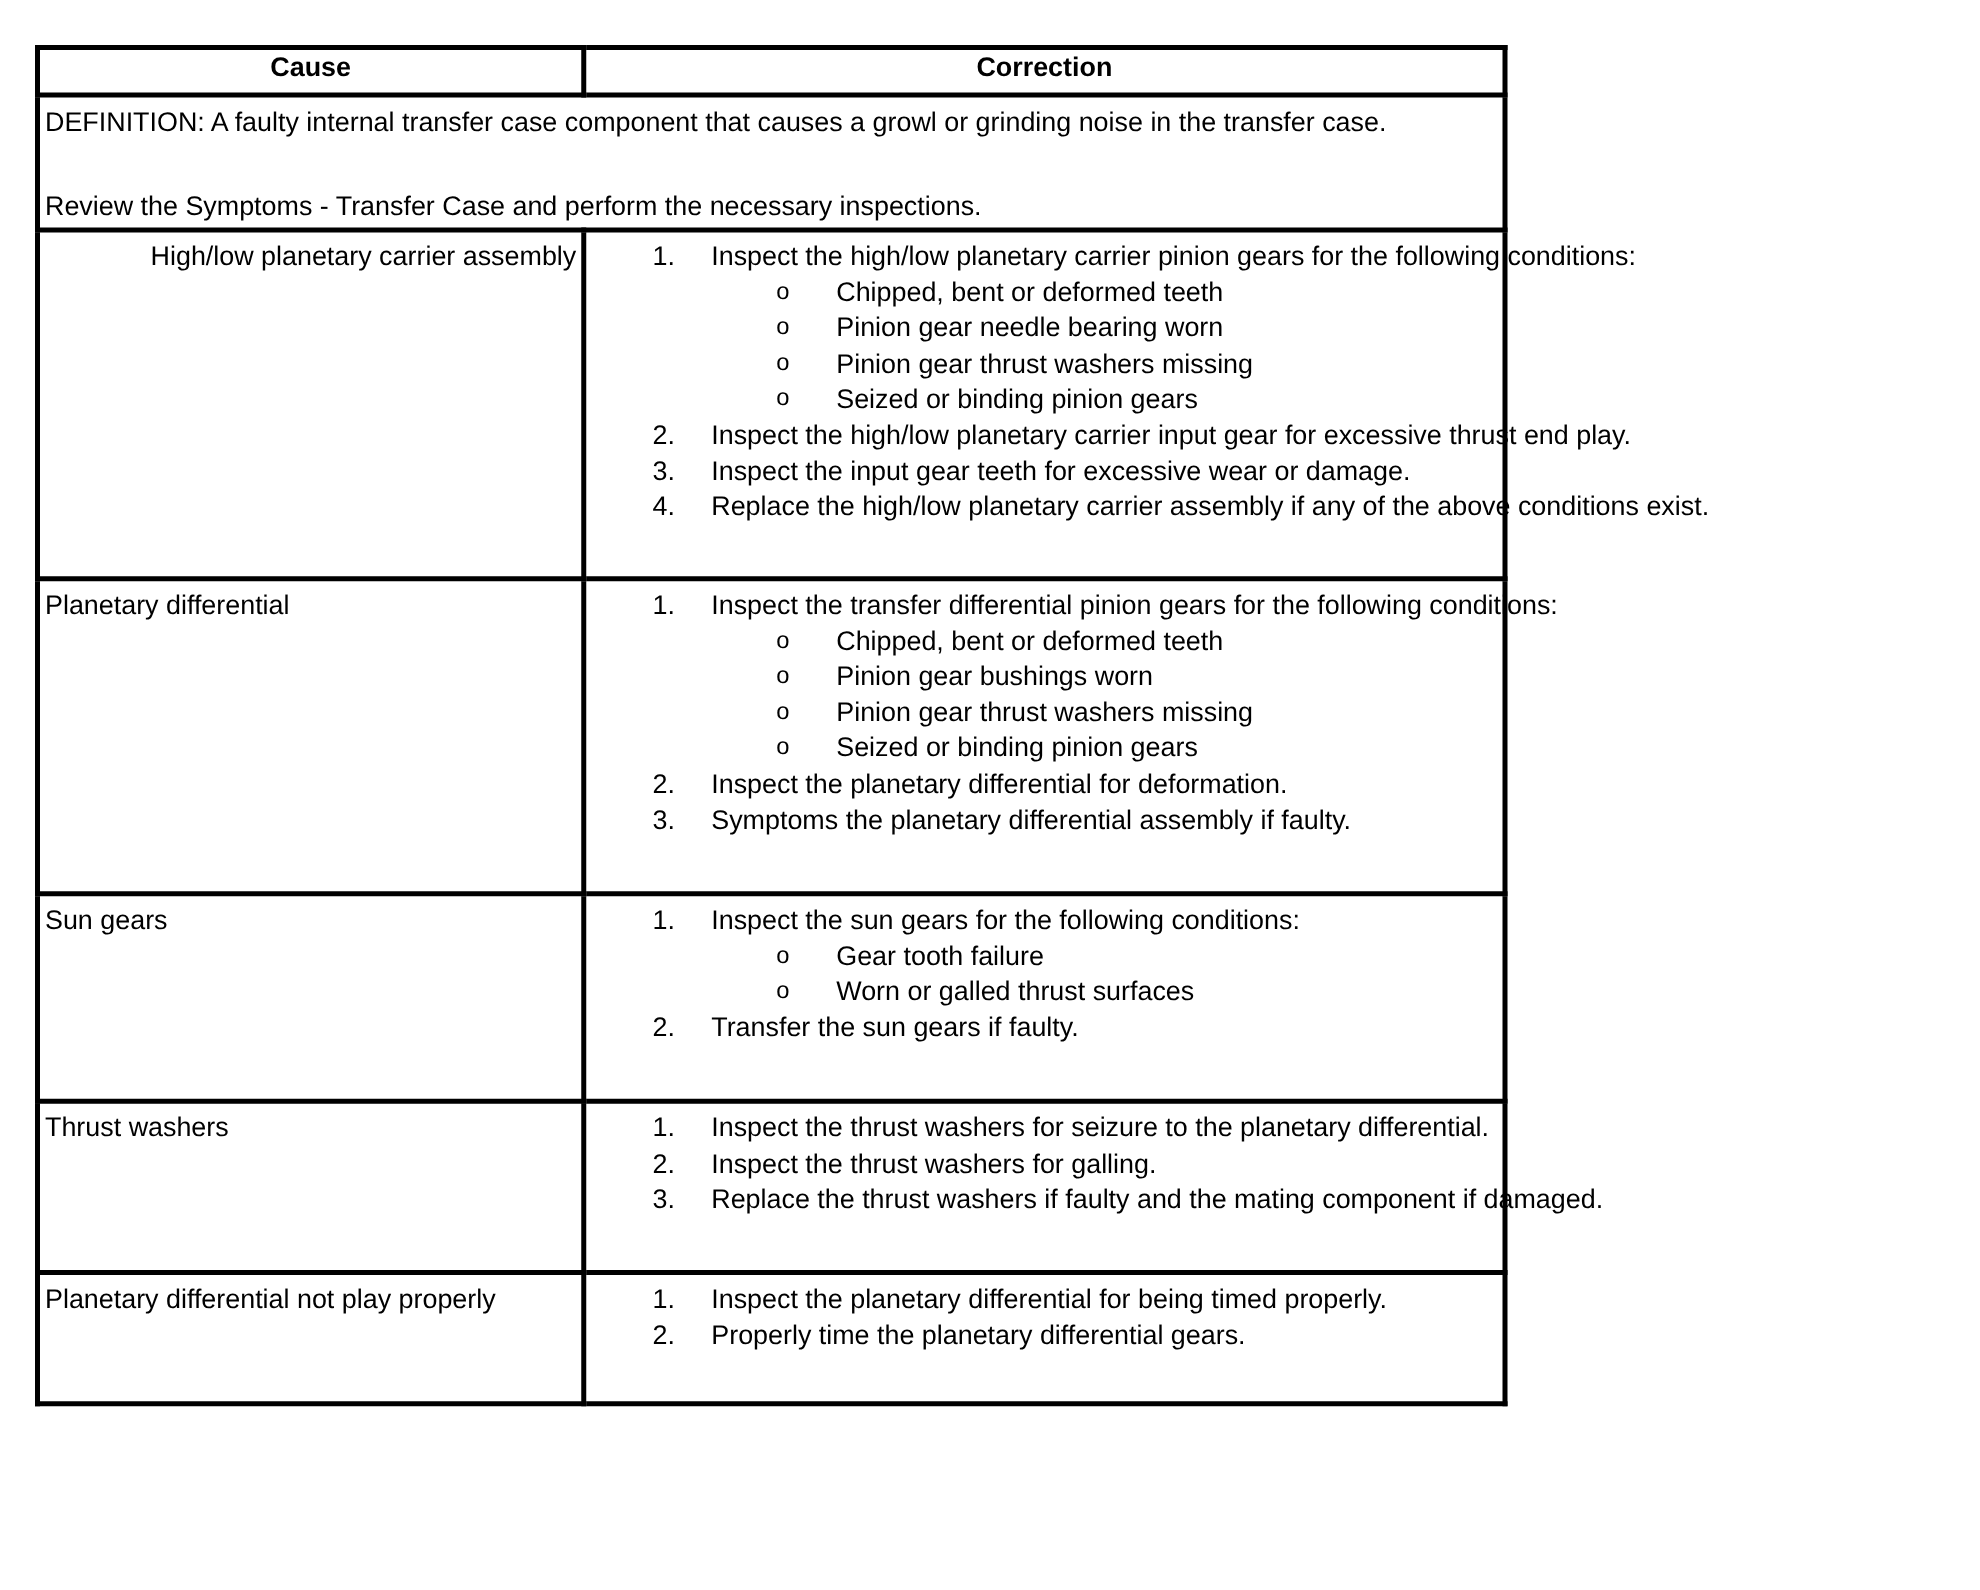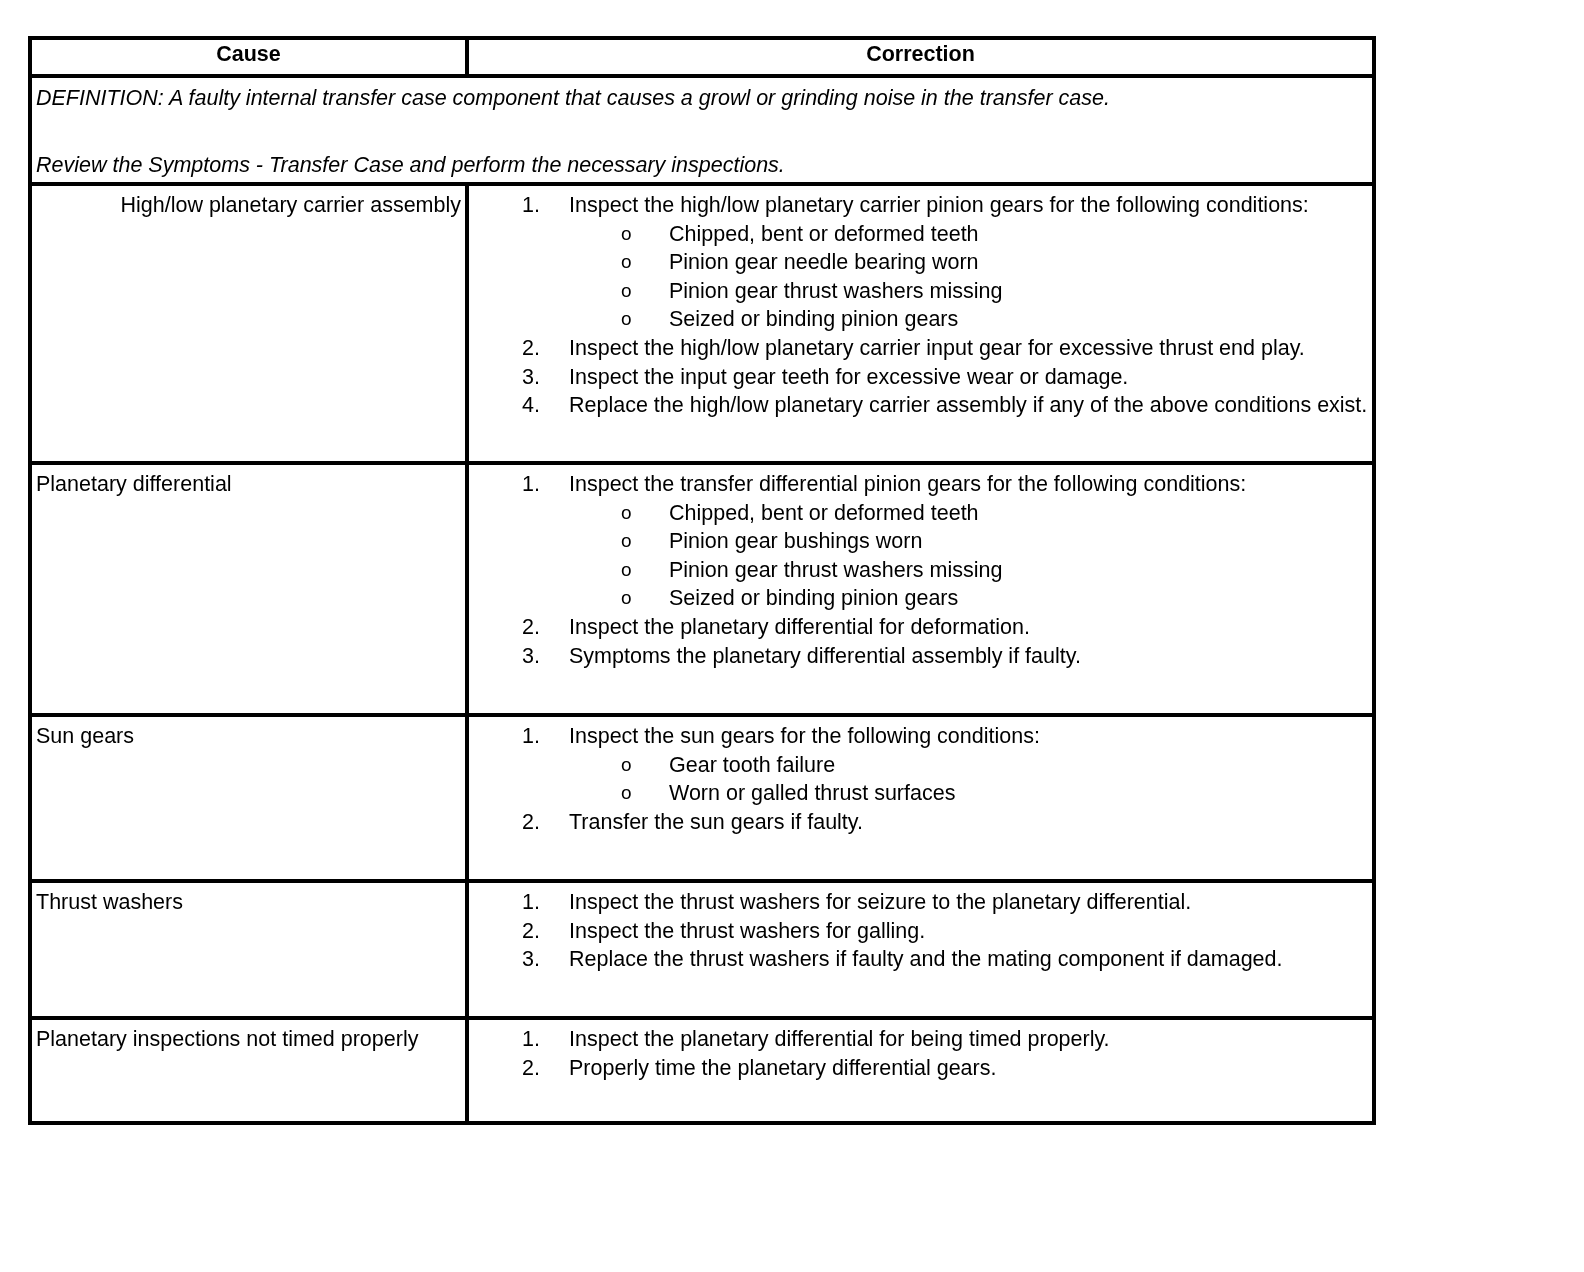--- a/index.html
+++ b/index.html
@@ -12,21 +12,21 @@
     height: 1272px;
     position: relative;
     font-family: "Liberation Sans", sans-serif;
     color: #000000;
     overflow: hidden;
   }
   .doc-table {
     position: absolute;
     left: 28px;
     top: 36px;
-    width: 1348px;
+    width: 1178px;
     border-collapse: collapse;
     table-layout: fixed;
     border: 4px solid #000;
   }
   .doc-table td, .doc-table th {
     border: 4px solid #000;
     vertical-align: top;
     padding: 0;
     font-size: 21.5px;
     line-height: 28.6px;
@@ -42,21 +42,20 @@
   }
   .definition-cell {
     padding: 6px 6px 0 4px !important;
     height: 98px;
     text-align: left;
   }
   .definition-cell .line {
     display: block;
     height: 28.6px;
     white-space: nowrap;
-    font-style: italic;
   }
   .definition-cell .spacer {
     display: block;
     height: 38px;
   }
   .cause-cell {
     padding: 5px 4px 0 4px !important;
     white-space: nowrap;
   }
   .correction-cell {
@@ -229,21 +228,21 @@
           <span class="step-text">Inspect the thrust washers for galling.</span>
         </span>
         <span class="step">
           <span class="step-num">3.</span>
           <span class="step-text">Replace the thrust washers if faulty and the mating component if damaged.</span>
         </span>
       </td>
     </tr>
 
     <tr class="row-6">
-      <td class="cause-cell">Planetary inspections not timed properly</td>
+      <td class="cause-cell">Planetary differential not play properly</td>
       <td class="correction-cell">
         <span class="step">
           <span class="step-num">1.</span>
           <span class="step-text">Inspect the planetary differential for being timed properly.</span>
         </span>
         <span class="step">
           <span class="step-num">2.</span>
           <span class="step-text">Properly time the planetary differential gears.</span>
         </span>
       </td>

